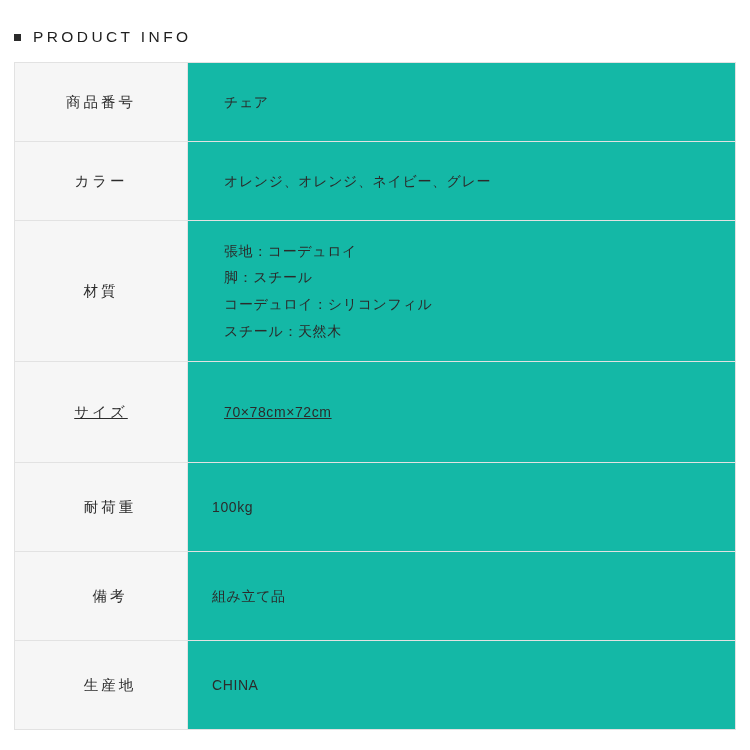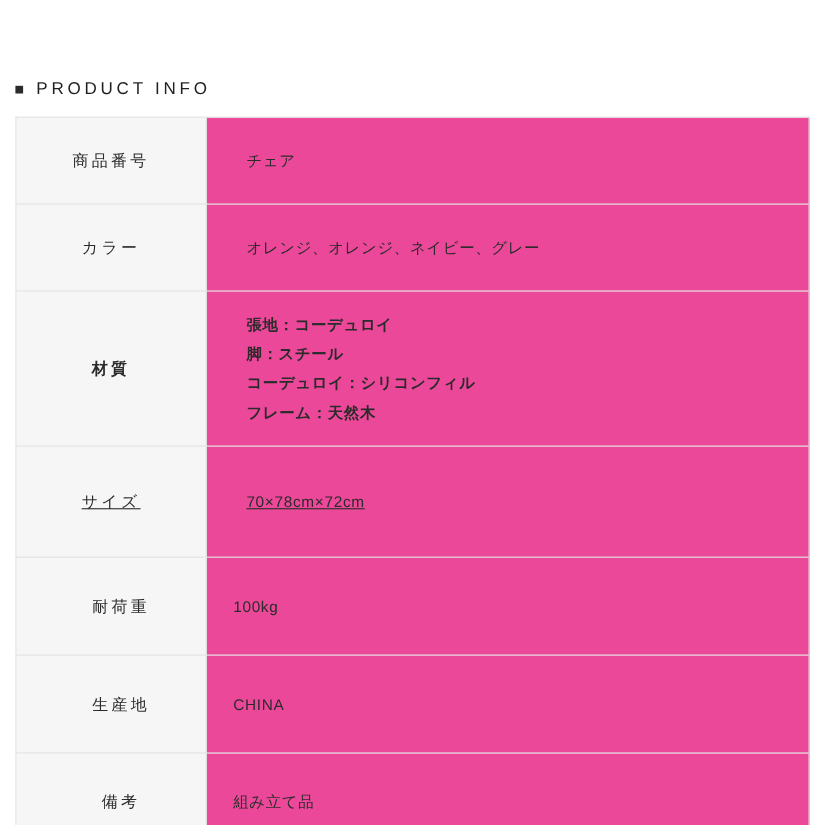--- a/index.html
+++ b/index.html
@@ -18,21 +18,20 @@
     width: 750px;
     height: 750px;
     box-sizing: border-box;
     padding: 0 14px;
     position: relative;
   }
   .section-heading {
     display: flex;
     align-items: center;
     padding: 28px 0 16px 0;
-    margin-top: 44px;
   }
   .heading-marker {
     width: 7px;
     height: 7px;
     background: #2b2b2b;
     display: inline-block;
     margin-right: 12px;
     flex: 0 0 auto;
   }
   .heading-text {
@@ -58,30 +57,30 @@
     font-weight: 400;
     font-size: 14.5px;
     letter-spacing: 3px;
     color: #2b2b2b;
     text-align: center;
     vertical-align: middle;
     border-right: 1px solid #e2e2e2;
     padding: 0 6px;
   }
   table.spec td {
-    background: #ec4899;
+    background: #14b8a6;
     font-size: 14px;
     letter-spacing: 0.6px;
     color: #2b2b2b;
     vertical-align: middle;
     padding: 0 0 0 36px;
     line-height: 1.9;
   }
   tr.row-h78 th, tr.row-h78 td { height: 78px; }
-  tr.row-h140 th, tr.row-h140 td { height: 140px; font-weight: bold; }
+  tr.row-h140 th, tr.row-h140 td { height: 140px; }
   tr.row-h100 th, tr.row-h100 td { height: 100px; text-decoration: underline; }
   tr.row-h88 th, tr.row-h88 td { height: 88px; padding-left: 24px; }
   td .multiline-line {
     display: block;
   }
 </style>
 </head>
 <body>
 
 <div class="page">
@@ -104,43 +103,43 @@
         <td>
           <span class="multiline-line">オレンジ、オレンジ、ネイビー、グレー</span>
         </td>
       </tr>
       <tr class="row-h140">
         <th>材質</th>
         <td>
           <span class="multiline-line">張地：コーデュロイ</span>
           <span class="multiline-line">脚：スチール</span>
           <span class="multiline-line">コーデュロイ：シリコンフィル</span>
-          <span class="multiline-line">フレーム：天然木</span>
+          <span class="multiline-line">スチール：天然木</span>
         </td>
       </tr>
       <tr class="row-h100">
         <th>サイズ</th>
         <td>
           <span class="multiline-line">70×78cm×72cm</span>
         </td>
       </tr>
       <tr class="row-h88">
         <th>耐荷重</th>
         <td>
           <span class="multiline-line">100kg</span>
         </td>
       </tr>
       <tr class="row-h88">
+        <th>備考</th>
+        <td>
+          <span class="multiline-line">組み立て品</span>
+        </td>
+      </tr>
+      <tr class="row-h88">
         <th>生産地</th>
         <td>
           <span class="multiline-line">CHINA</span>
-        </td>
-      </tr>
-      <tr class="row-h88">
-        <th>備考</th>
-        <td>
-          <span class="multiline-line">組み立て品</span>
         </td>
       </tr>
     </tbody>
   </table>
 
 </div>
 
 </body></html>

